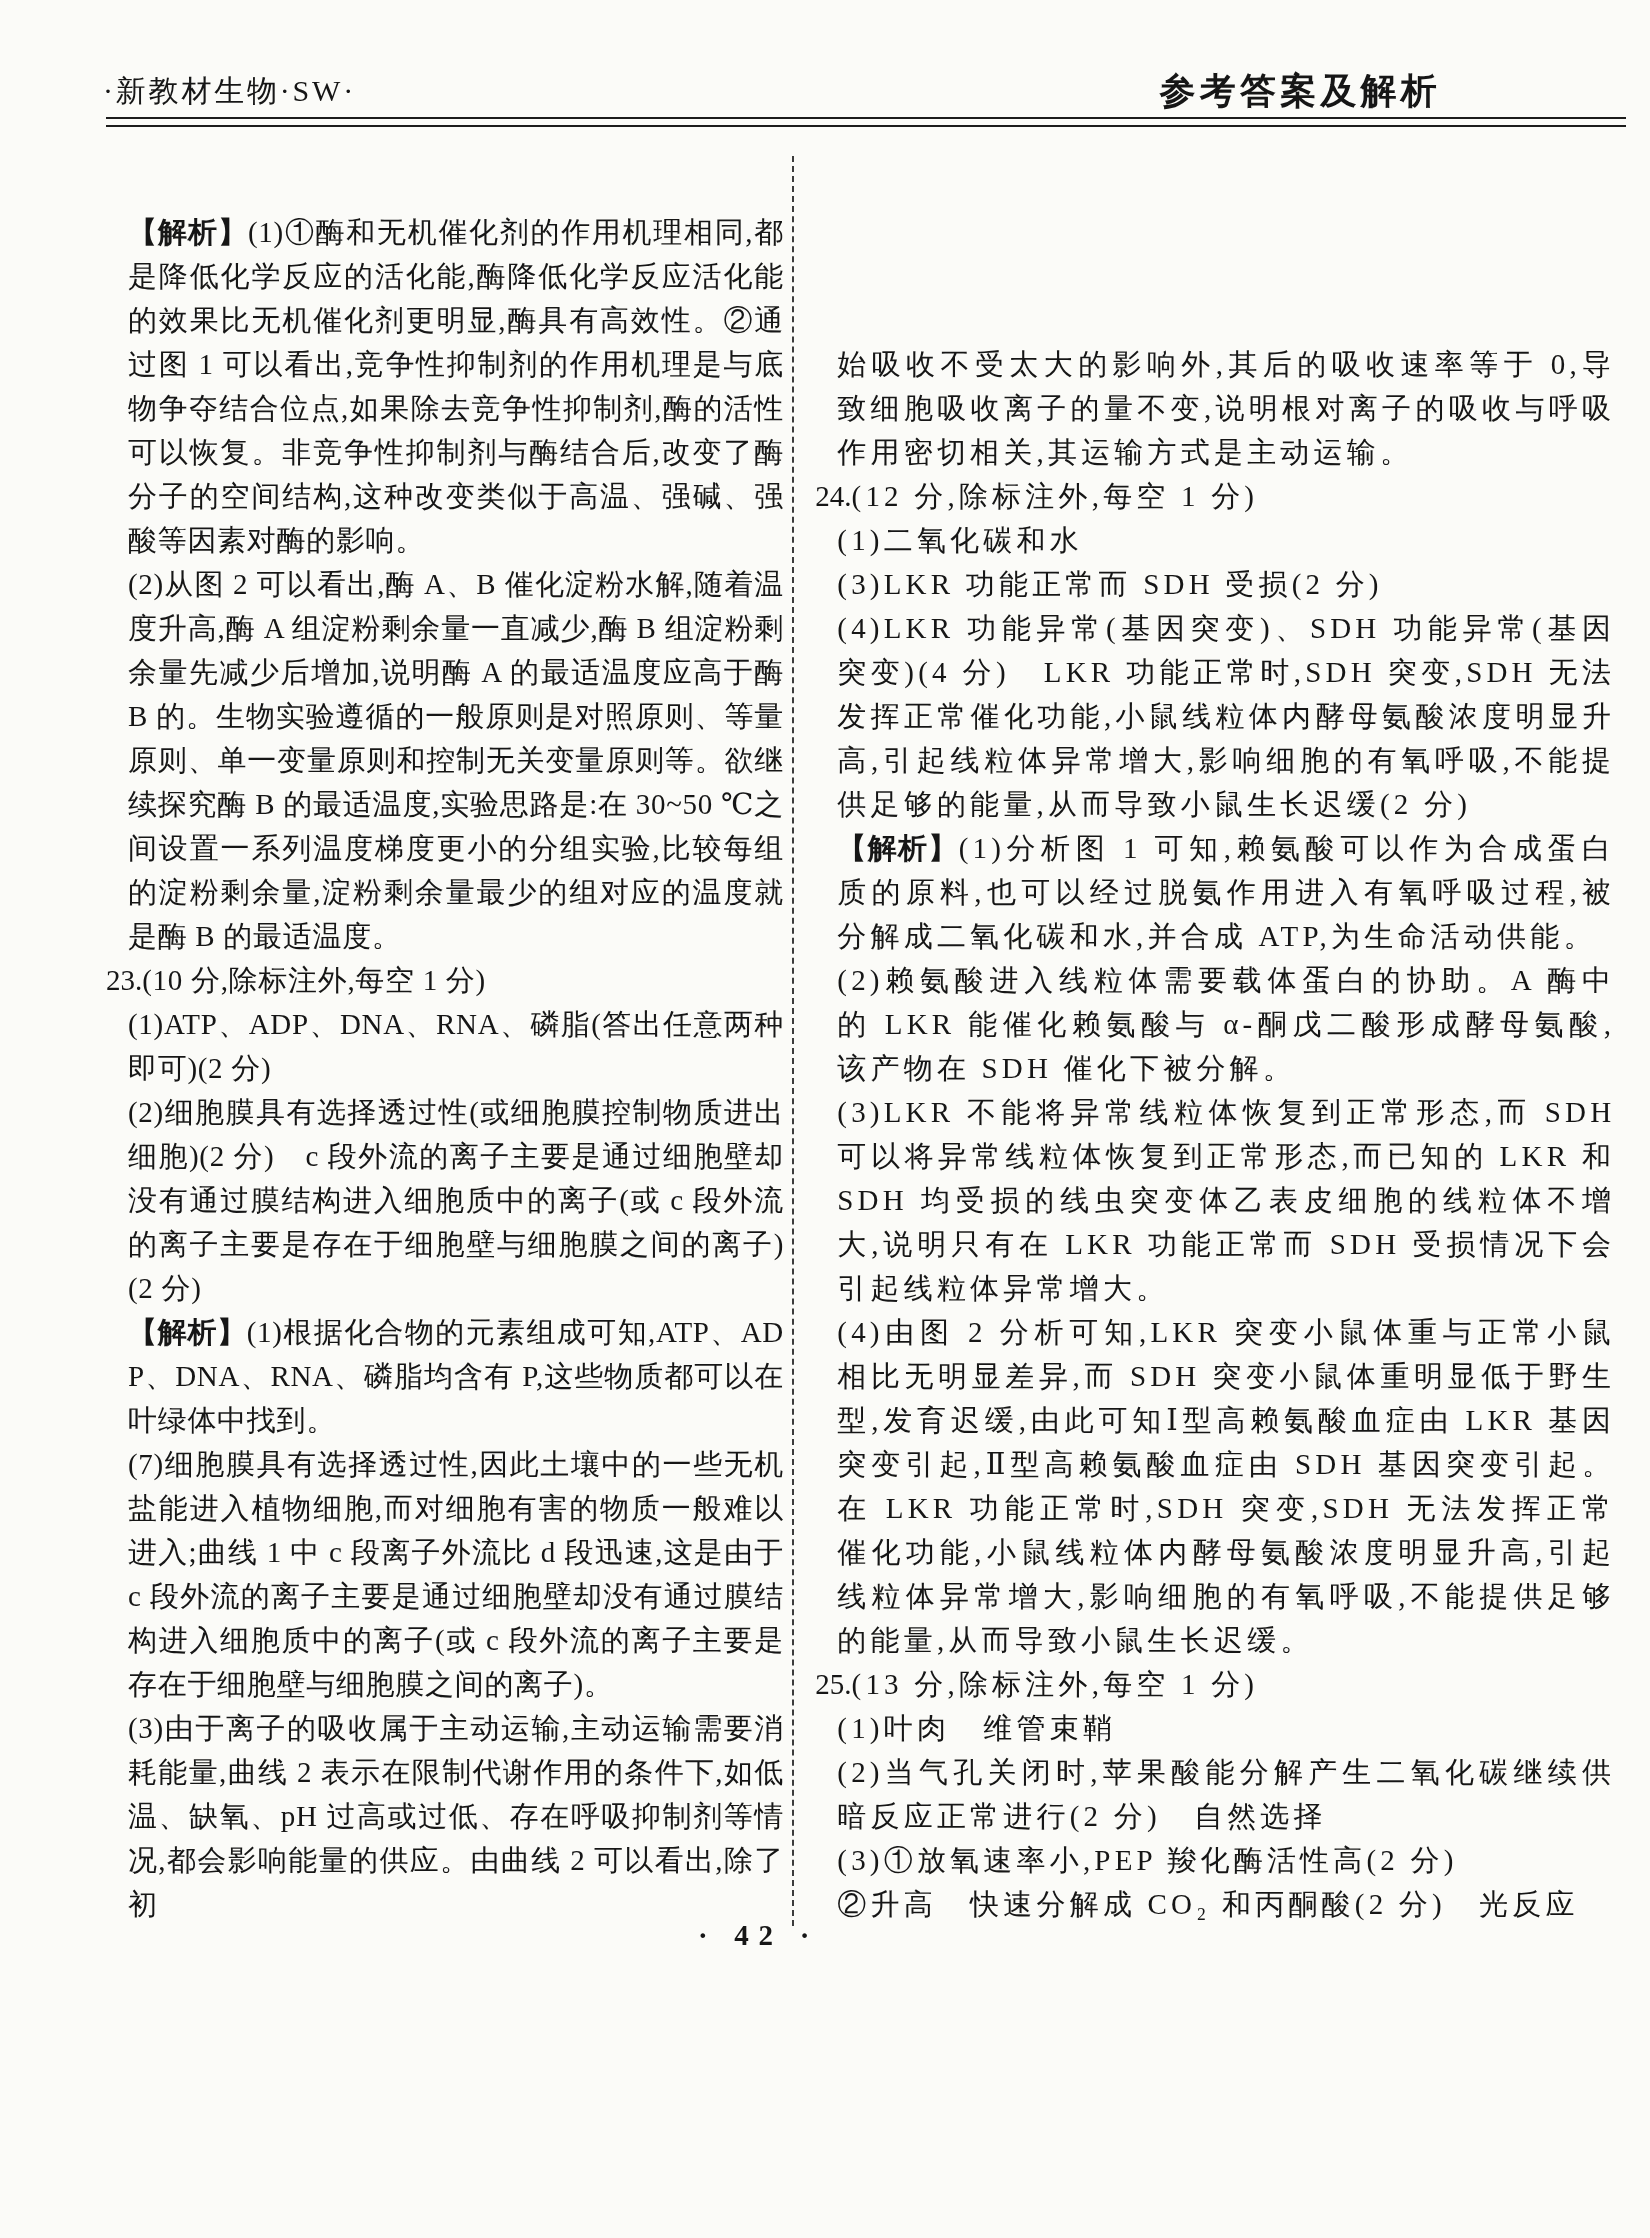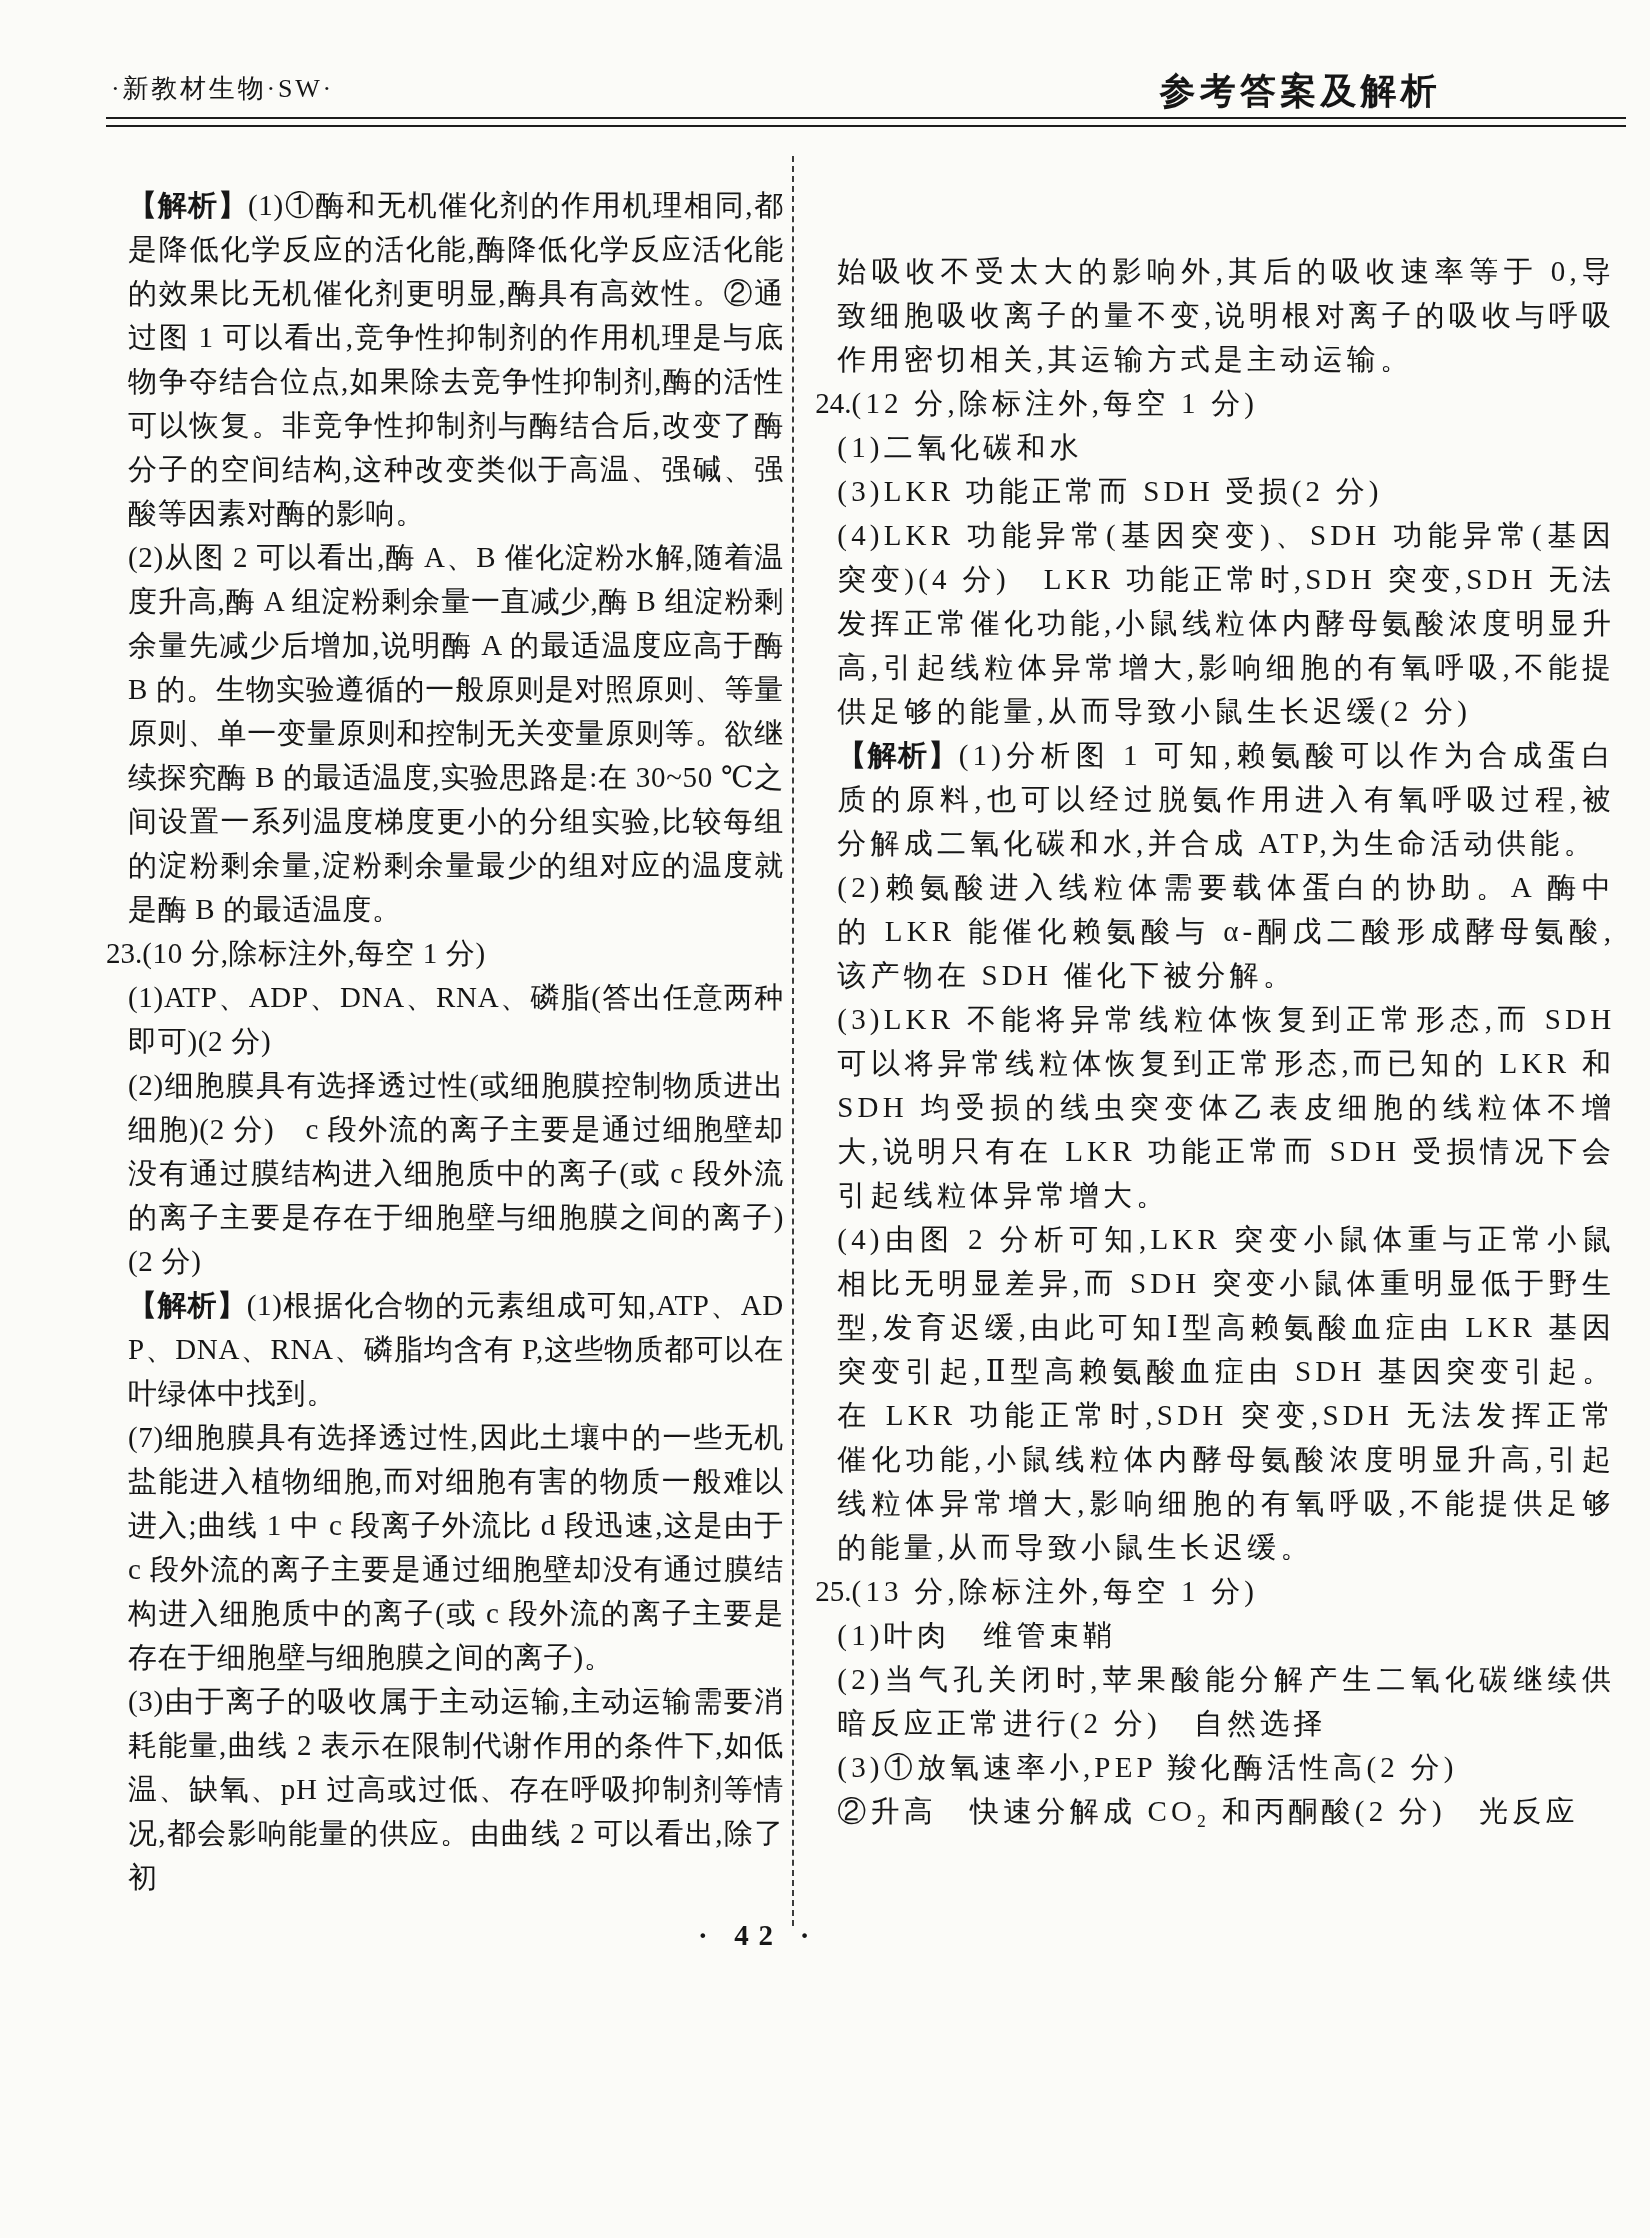--- a/index.html
+++ b/index.html
@@ -6,36 +6,36 @@
   body{
     width:1650px;height:2239px;
     background:#fbfbf8;
     font-family:"Liberation Serif","DejaVu Serif",serif;
     color:#161616;
   }
   .page{position:relative;width:1650px;height:2239px;overflow:hidden;}
 
   
   .header-left{
-    position:absolute;left:111px;top:71px;
-    font-size:26px;letter-spacing:2.8px;white-space:nowrap;
+    position:absolute;left:103px;top:71px;
+    font-size:30px;letter-spacing:2.8px;white-space:nowrap;
   }
   .header-right{
     position:absolute;right:209px;top:67px;
     font-size:36px;font-weight:bold;letter-spacing:4.2px;white-space:nowrap;
   }
   .header-rule{
     position:absolute;left:106px;top:117px;width:1520px;height:5.6px;
     border-top:2.8px solid #1c1c1c;border-bottom:2.1px solid #1c1c1c;
   }
 
   
   .columns{
     position:absolute;left:106px;top:156px;width:1520px;
-    display:flex;align-items:center;
+    display:flex;align-items:flex-end;
   }
   .col{box-sizing:border-box;}
   .col-left{width:678px;}
   .col-divider{
     width:0;height:1770px;
     border-left:2.1px dashed #3c3c3c;
     margin-left:7.7px;
   }
   .col-right{width:800px;margin-left:21.6px;}
 

